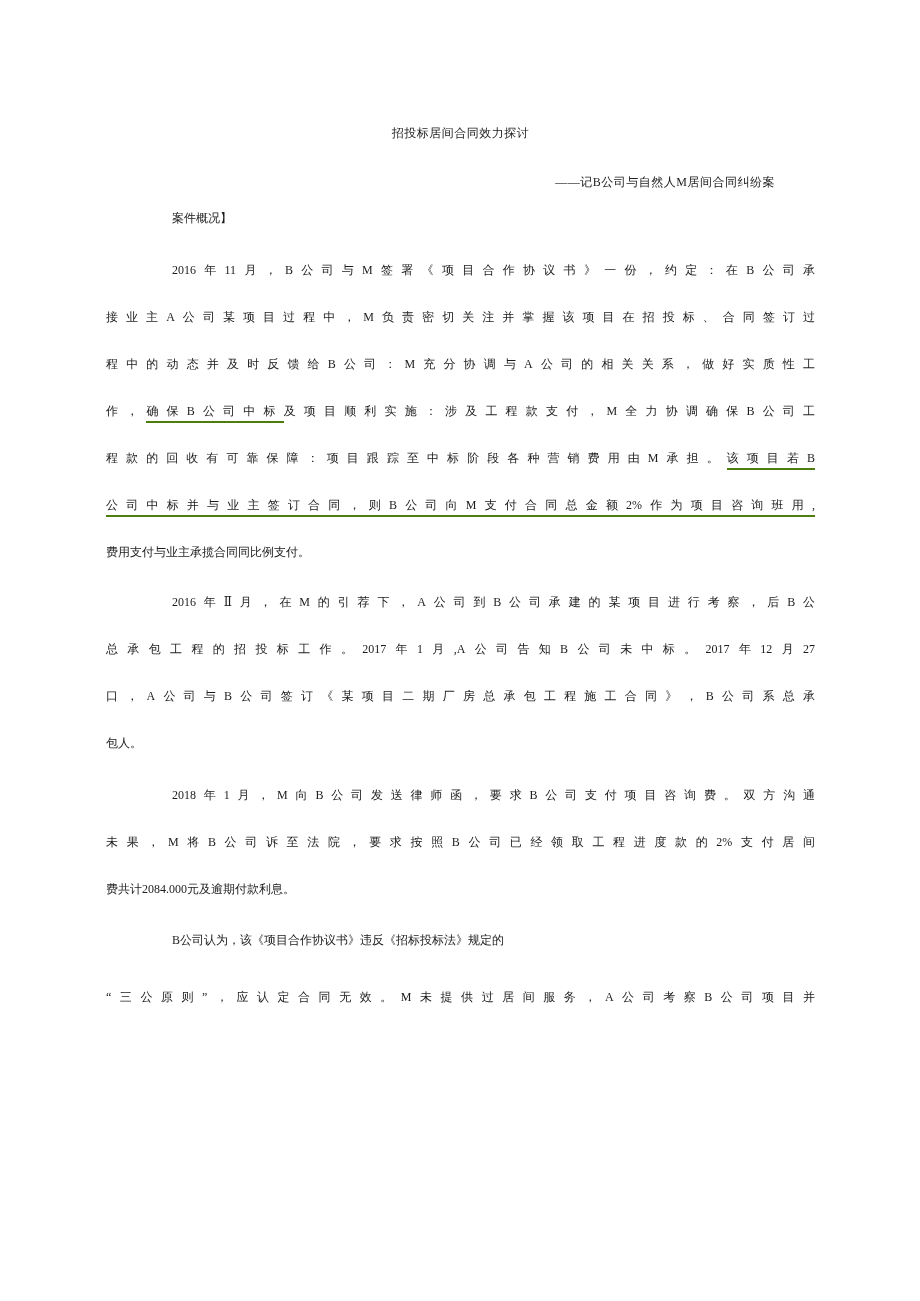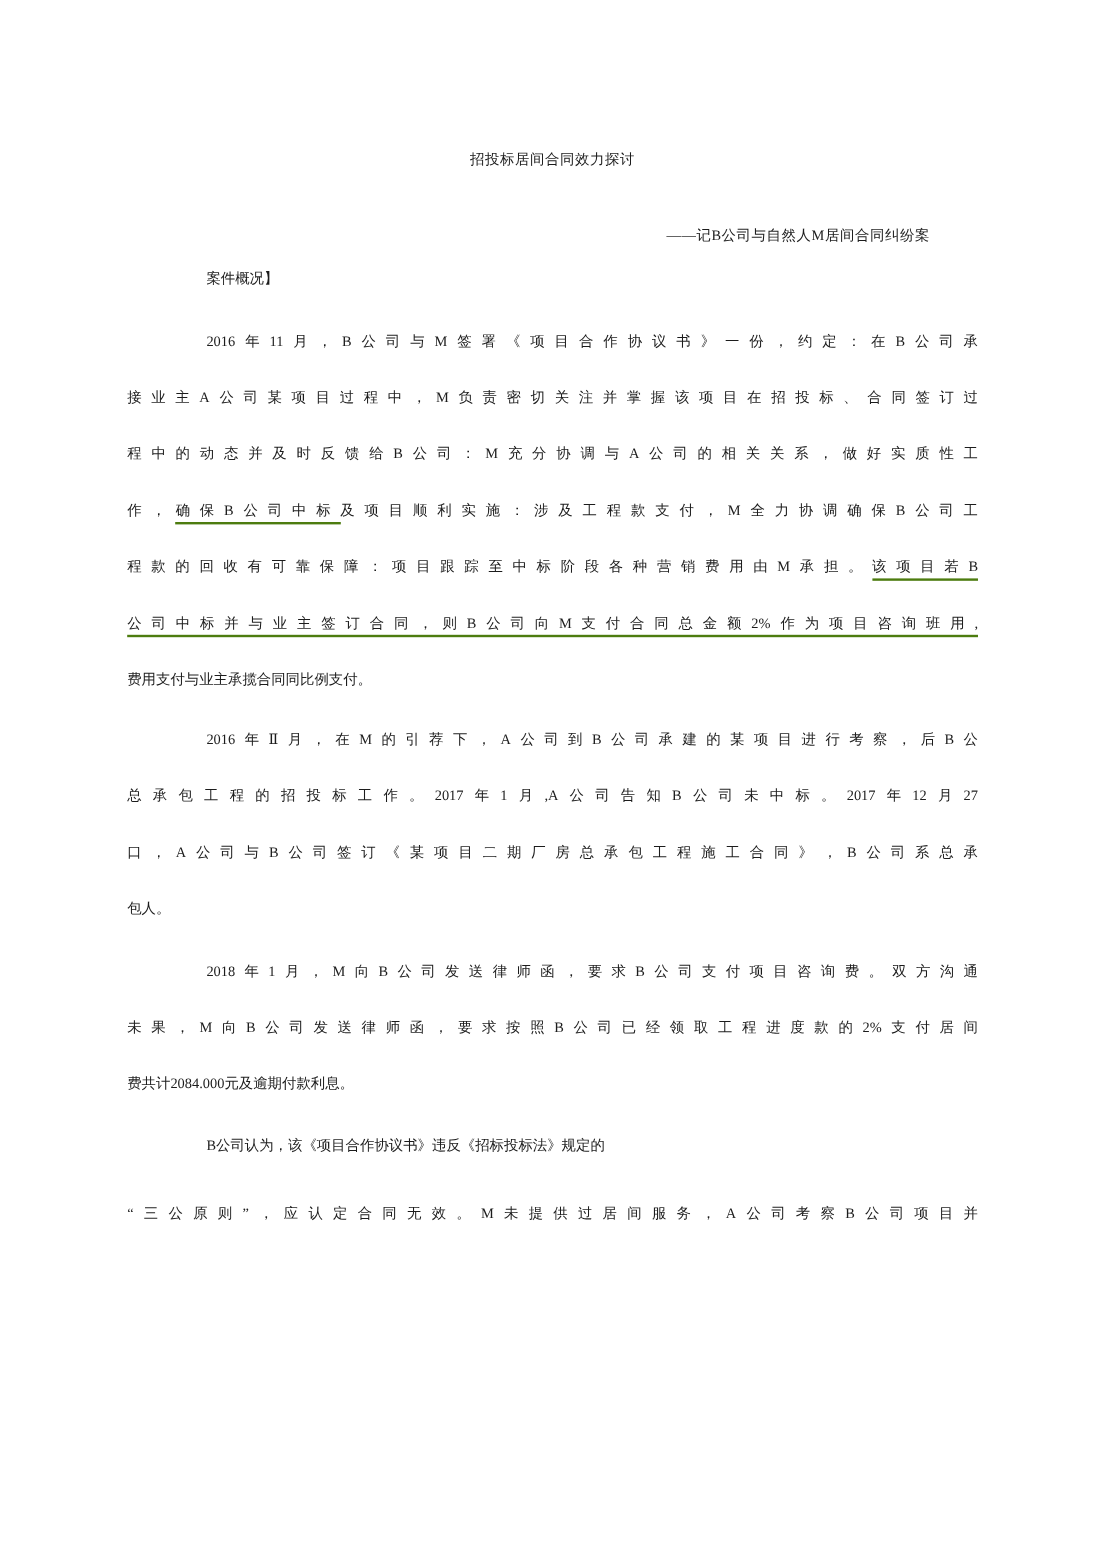--- a/index.html
+++ b/index.html
@@ -31,21 +31,21 @@
     }
     .title {
       line-height: 26px;
       height: 26px;
       text-align: center;
       letter-spacing: 0.5px;
     }
     .subtitle {
       line-height: 26px;
       height: 26px;
-      margin-top: 37px;
+      margin-top: 23px;
       text-align: right;
       padding-right: 40px;
       box-sizing: border-box;
       letter-spacing: 0.5px;
     }
     .kw1 { margin-top: 60px; text-indent: 70px; }
     .kw2 { text-indent: 66px; }
     .indent { text-indent: 66px; }
     .fill {
       text-align: justify;
@@ -86,21 +86,21 @@
 
     <div class="para-2">
       <div class="line fill indent">2016年Ⅱ月，在M的引荐下，A公司到B公司承建的某项目进行考察，后B公</div>
       <div class="line fill">总承包工程的招投标工作。2017年1月,A公司告知B公司未中标。2017年12月27</div>
       <div class="line fill">口，A公司与B公司签订《某项目二期厂房总承包工程施工合同》，B公司系总承</div>
       <div class="line">包人。</div>
     </div>
 
     <div class="para-3">
       <div class="line fill indent">2018年1月，M向B公司发送律师函，要求B公司支付项目咨询费。双方沟通</div>
-      <div class="line fill">未果，M向B公司发送律师函，要求按照B公司已经领取工程进度款的2%支付居间</div>
+      <div class="line fill">未果，M将B公司诉至法院，要求按照B公司已经领取工程进度款的2%支付居间</div>
       <div class="line">费共计2084.000元及逾期付款利息。</div>
     </div>
 
     <div class="para-4">
       <div class="line indent">B公司认为，该《项目合作协议书》违反《招标投标法》规定的</div>
       <div class="line fill gap-before">“三公原则”，应认定合同无效。M未提供过居间服务，A公司考察B公司项目并</div>
     </div>
 
   </div>
 </div>

